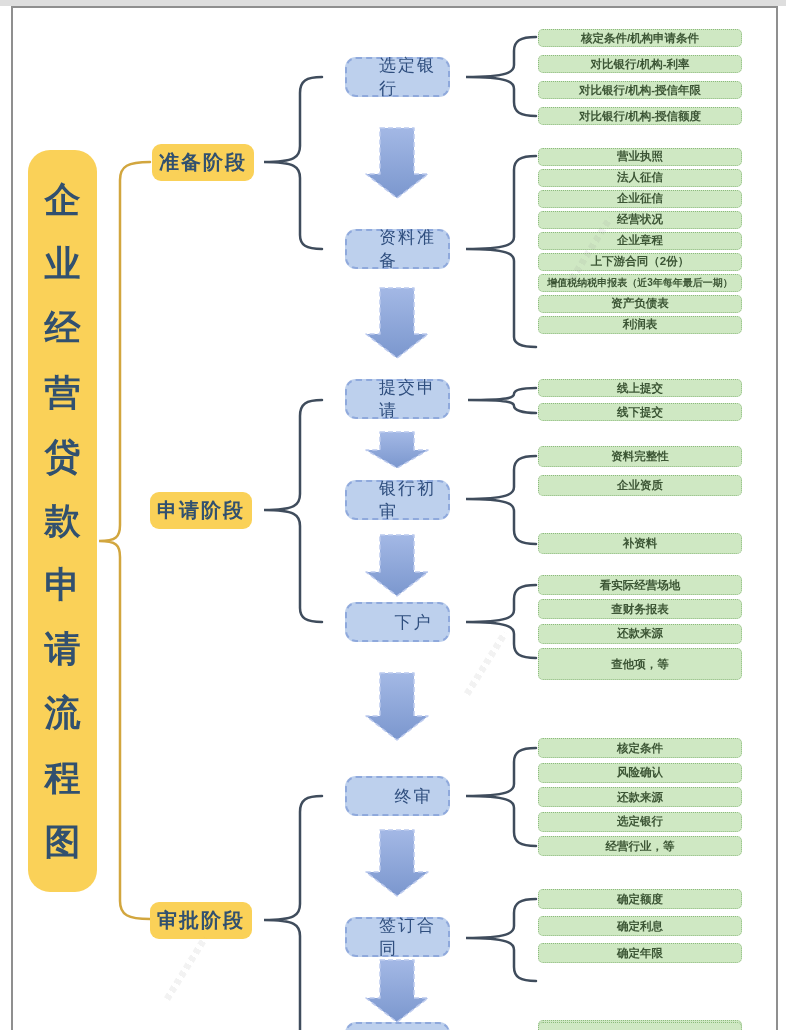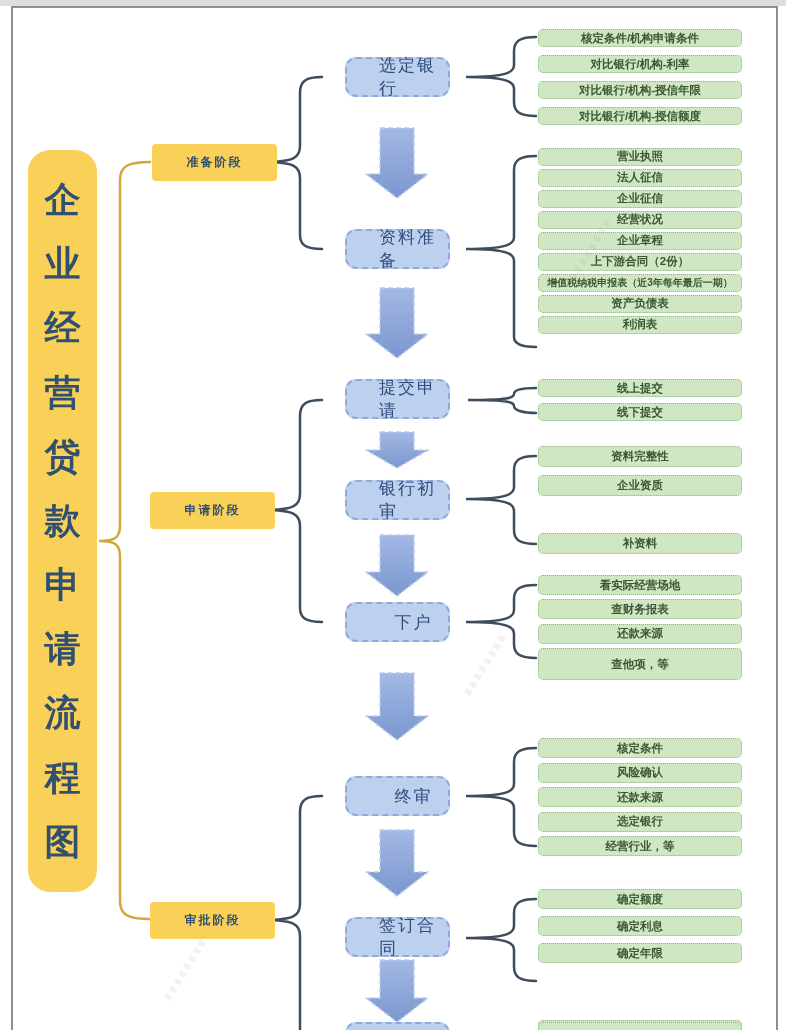--- a/index.html
+++ b/index.html
@@ -21,23 +21,23 @@
     background:var(--yellow,#fad158);border-radius:22px;
     display:flex;flex-direction:column;align-items:center;justify-content:space-around;
     padding:18px 0;box-sizing:border-box;
   }
   .tchar{
     font-size:36px;font-weight:bold;color:var(--navy_text,#31506f);line-height:1;
   }
 
   
   .stagebox{
-    position:absolute;width:125px;height:37px;background:var(--yellow,#fad158);
-    border-radius:4px;display:flex;align-items:center;justify-content:center;
-    font-size:12px;font-weight:bold;color:var(--navy_text,#31506f);letter-spacing:2px;
+    position:absolute;width:102px;height:37px;background:var(--yellow,#fad158);
+    border-radius:9px;display:flex;align-items:center;justify-content:center;
+    font-size:20px;font-weight:bold;color:var(--navy_text,#31506f);letter-spacing:2px;
   }
 
   
   .bluebox{
     position:absolute;left:345px;width:105px;height:40px;
     background:var(--blue_fill,#bdd0ed);
     border:2px dashed var(--blue_border,#8fa9dc);border-radius:11px;
     display:flex;align-items:center;justify-content:center;box-sizing:border-box;
     font-size:17px;font-weight:normal;color:var(--blue_text,#2f4e7e);letter-spacing:2px;padding-left:32px;
   }

